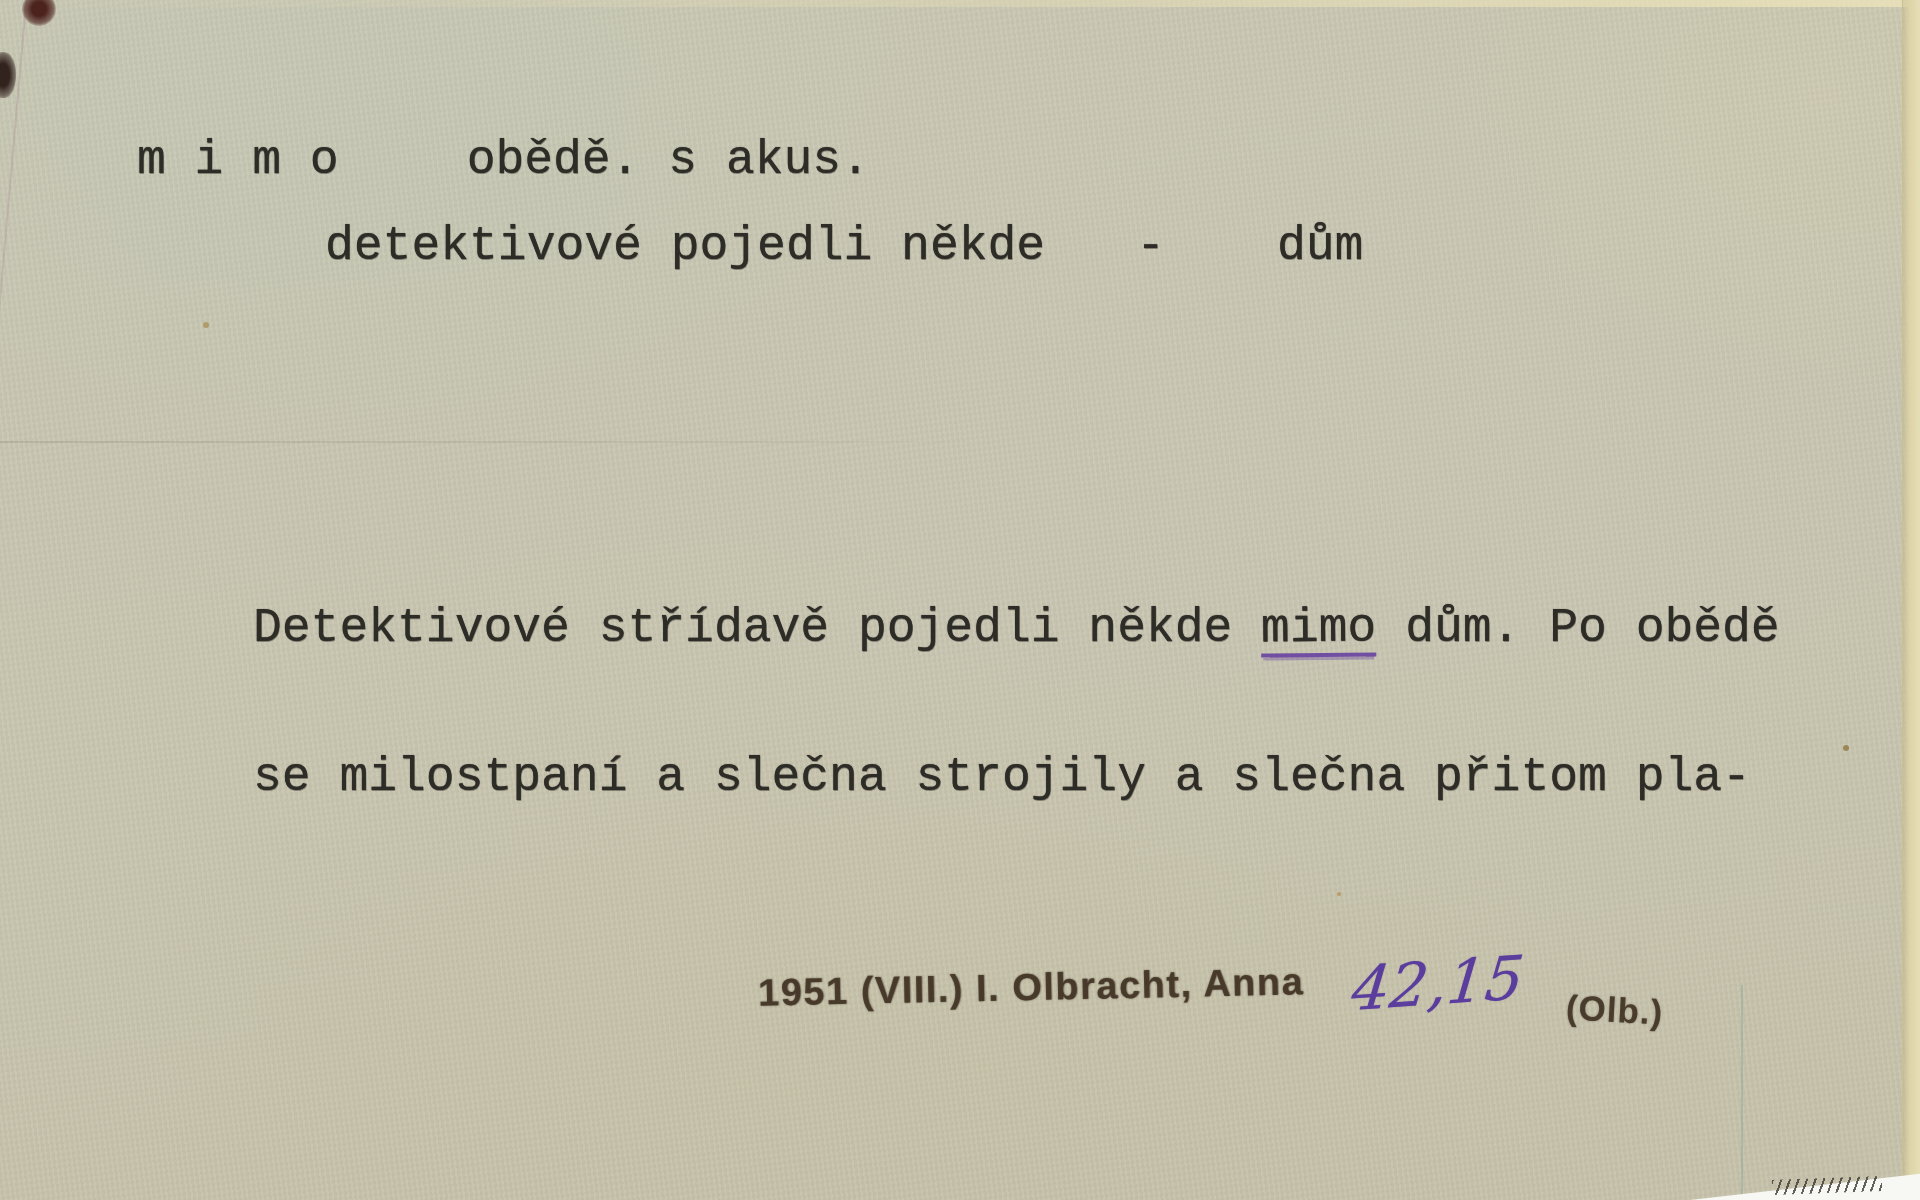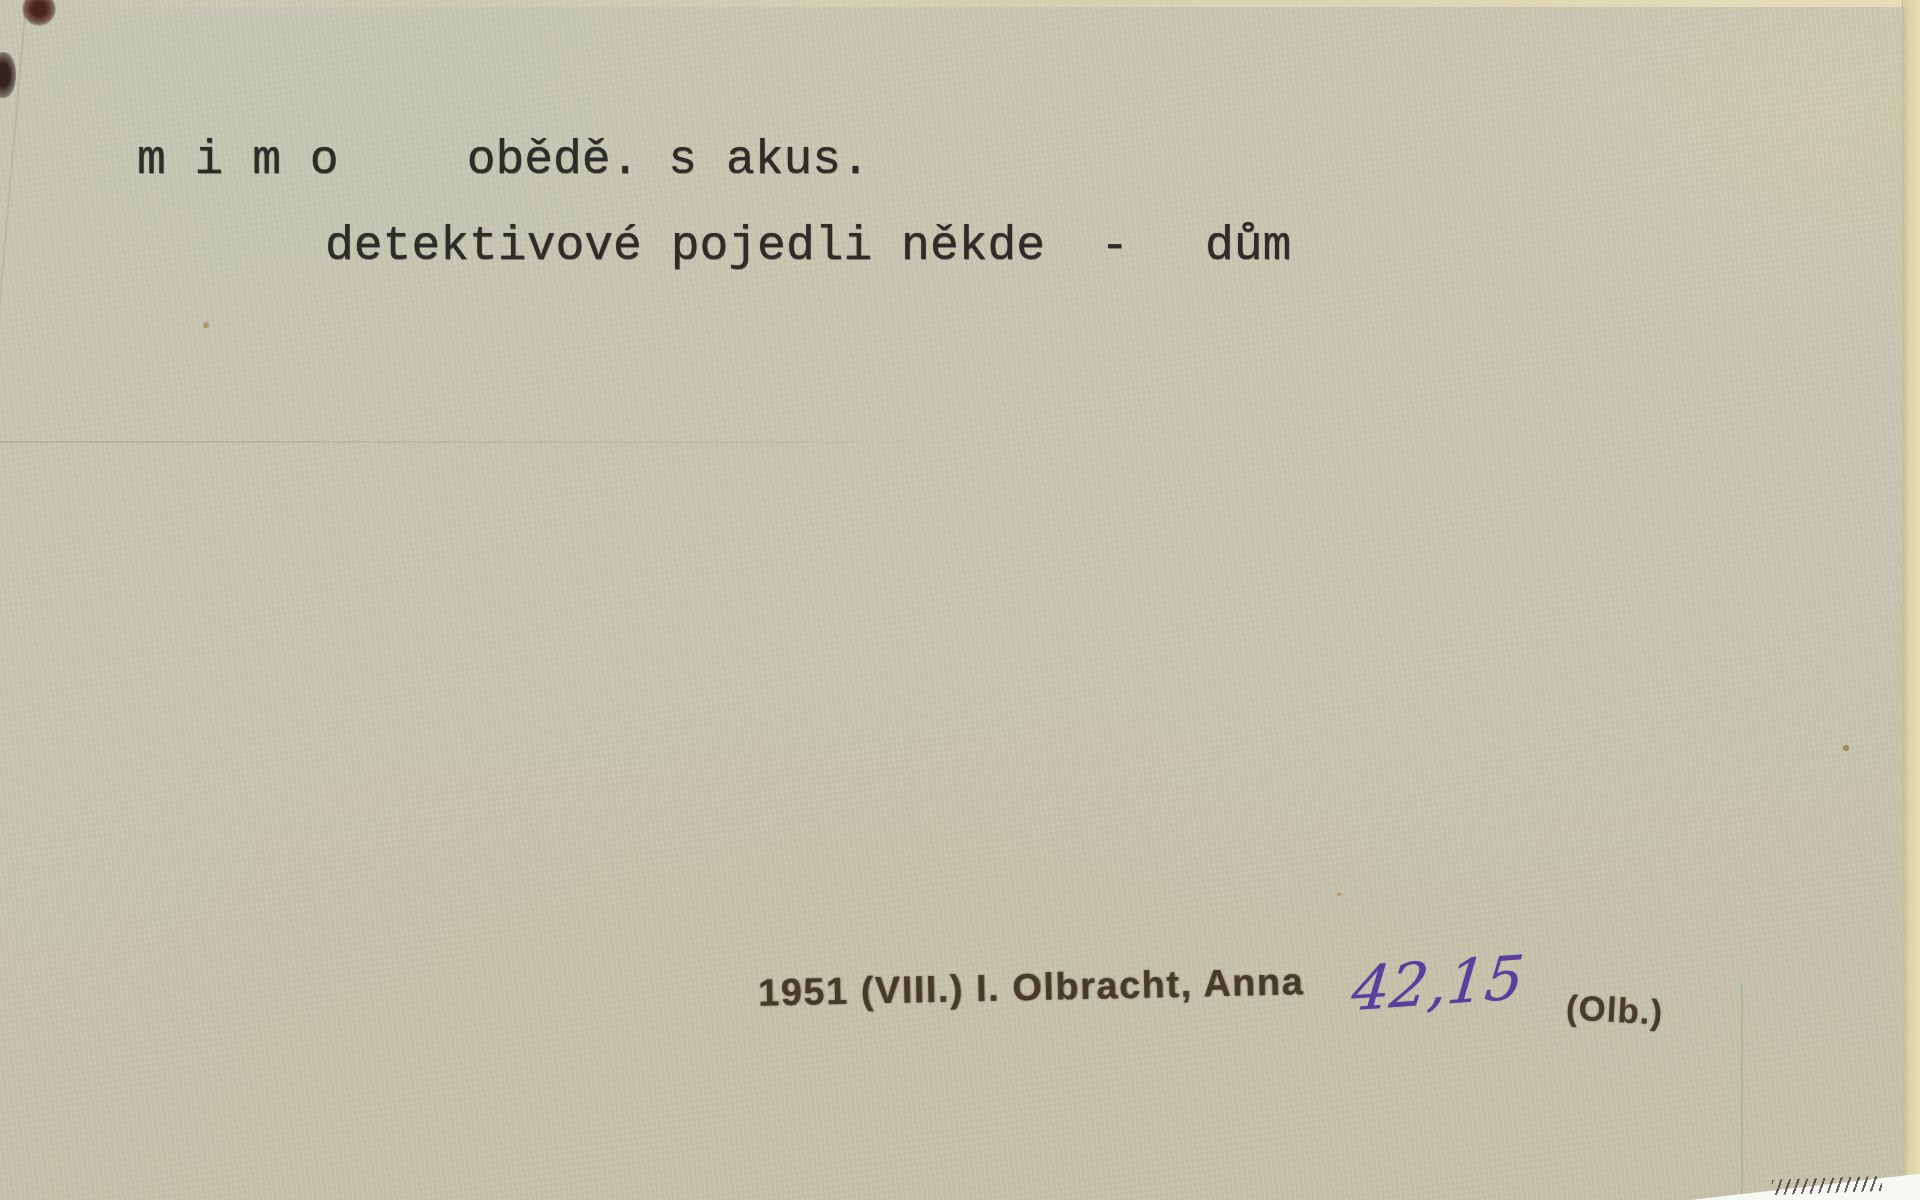--- a/index.html
+++ b/index.html
@@ -39,21 +39,21 @@
     line-height: 48px;
     color: #2e2c27;
     text-shadow: 0 0 1px rgba(45,43,38,0.75), 0.5px 0.5px 0.5px rgba(45,43,38,0.4);
     white-space: pre;
   }
 
   .headline { left: 137px; top: 136px; display: flex; }
   .headword { letter-spacing: 0; }
   .grammar-note { margin-left: 128px; }
 
-  .gloss-line { left: 325px; top: 222px; display: flex; }
+  .gloss-line { left: 325px; top: 222px; display: flex; gap: 36px; }
   .gloss-dash { margin-left: 55px; }
   .gloss-term { margin-left: 76px; }
 
   .quote-block { left: 253px; top: 508px; }
 
   .underlined-word {
     display: inline-block;
     border-bottom: 4px solid rgba(98,58,160,0.85);
     padding-bottom: 1px;
     transform: rotate(-0.6deg);
@@ -192,19 +192,21 @@
     <span class="grammar-note">obědě. s akus.</span>
   </div>
 
   <div class="typewriter gloss-line">
     <span class="gloss-phrase">detektivové pojedli někde</span>
     <span class="gloss-dash">-</span>
     <span class="gloss-term">dům</span>
   </div>
 
   <div class="typewriter quote-block">
+    <div><span>Detektivové střídavě pojedli někde </span><span class="underlined-word">mimo</span><span> dům. Po obědě</span></div>
+    <div>se milostpaní a slečna strojily a slečna přitom pla-</div>
   </div>
 
   <div class="citation-stamp">1951 (VIII.) I. Olbracht, Anna</div>
   <div class="handwritten-pages">42,15</div>
   <div class="source-abbr">(Olb.)</div>
 
 </div>
 
 </body></html>

